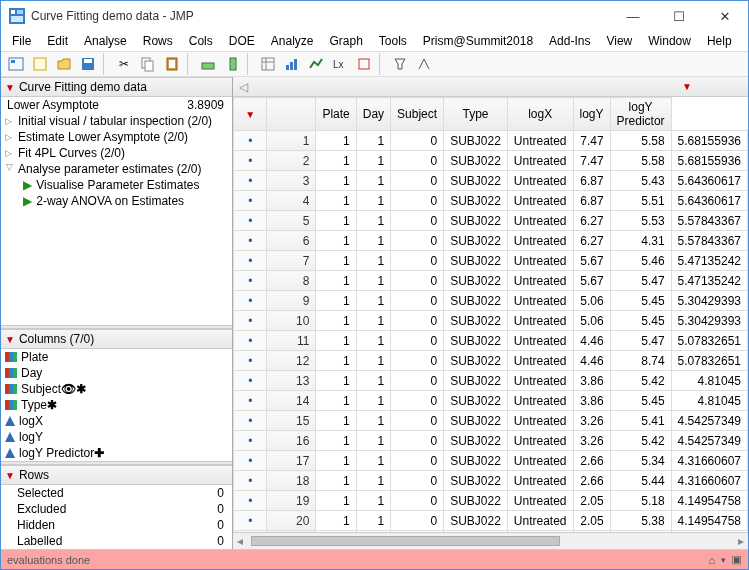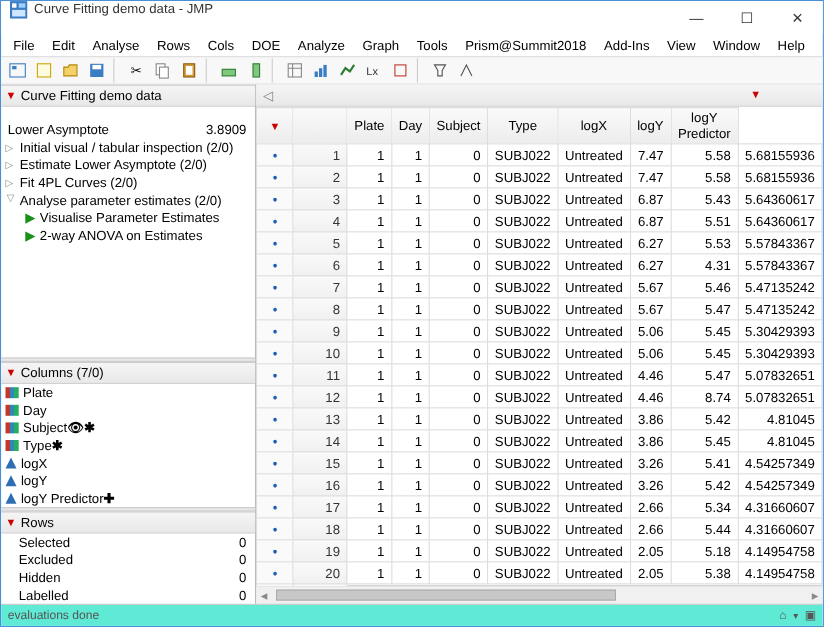--- a/index.html
+++ b/index.html
@@ -1,17 +1,17 @@
 <!DOCTYPE html>
 <html><head>
 <meta charset="utf-8">
 <style>
 * { box-sizing: border-box; margin: 0; padding: 0; }
 body { font-family: "Segoe UI", Tahoma, sans-serif; font-size: 12px; background: #fff; width: 749px; height: 570px; overflow: hidden; border: 1px solid #4a90d9; display: flex; flex-direction: column; }
-.titlebar { height: 30px; background: #fff; display: flex; padding: 0 0 0 8px; }
+.titlebar { height: 30px; background: #fff; display: flex; align-items: center; padding: 0 0 0 8px; }
 .titlebar .icon { width: 16px; height: 16px; margin-right: 6px; }
 .titlebar .title { flex: 1; color: #333; }
 .win-btns { display: flex; }
 .win-btn { width: 46px; height: 30px; display: flex; align-items: center; justify-content: center; color: #333; font-size: 13px; }
 .menubar { height: 20px; display: flex; align-items: center; padding: 0 4px; gap: 2px; }
 .menubar span { padding: 2px 7px; cursor: default; }
 .toolbar { height: 26px; border-top: 1px solid #ddd; border-bottom: 1px solid #ddd; display: flex; align-items: center; padding: 0 4px; gap: 2px; background: #f8f8f8; }
 .tool-btn { width: 22px; height: 22px; display: flex; align-items: center; justify-content: center; border: 1px solid transparent; }
 .tool-sep { width: 6px; height: 22px; border-left: 1px solid #ccc; margin: 0 2px; }
 .main { flex: 1; display: flex; min-height: 0; }
@@ -35,24 +35,24 @@
 table { border-collapse: collapse; font-size: 12px; width: 100%; }
 th, td { border: 1px solid #ddd; padding: 2px 6px; height: 20px; }
 th { background: linear-gradient(#fafafa,#ececec); font-weight: normal; position: sticky; top: 0; }
 th.corner { width: 34px; }
 td.rownum { text-align: right; background: linear-gradient(#fafafa,#f0f0f0); color: #333; width: 50px; }
 td.marker { width: 24px; text-align: center; color: #1a5fb4; background:#fafafa;}
 td.num { text-align: right; }
 td.txt { text-align: left; }
 .hscroll { height: 17px; background: #f0f0f0; border-top: 1px solid #ccc; display:flex; align-items:center; }
 .hscroll .thumb { height:10px; background:#c8c8c8; border:1px solid #aaa; margin-left:4px; width:60%; }
-.statusbar { height: 20px; border-top: 1px solid #ccc; display: flex; align-items: center; padding: 0 6px; font-size: 11px; color: #555; background: #5eead4; }
+.statusbar { height: 20px; border-top: 1px solid #ccc; display: flex; align-items: center; padding: 0 6px; font-size: 11px; color: #555; background: #fca5a5; }
 .statusbar .right { margin-left: auto; display:flex; gap:6px; align-items:center;}
 .splitter { height: 4px; background: #e8e8e8; border-top:1px solid #ccc; border-bottom:1px solid #ccc; cursor: row-resize;}
-.left-la { display:flex; justify-content:space-between; padding:14px 8px 1px 6px;}
+.left-la { display:flex; justify-content:space-between; padding:1px 8px 1px 6px;}
 .star { font-weight: bold; }
 </style>
 </head>
 <body>
 
 <div class="titlebar">
   <svg class="icon" viewBox="0 0 16 16">
       <rect width="16" height="16" fill="#3b7dc4"></rect>
       <rect x="2" y="2" width="4" height="4" fill="#fff"></rect>
       <rect x="8" y="2" width="6" height="4" fill="#9fd0ff"></rect>

